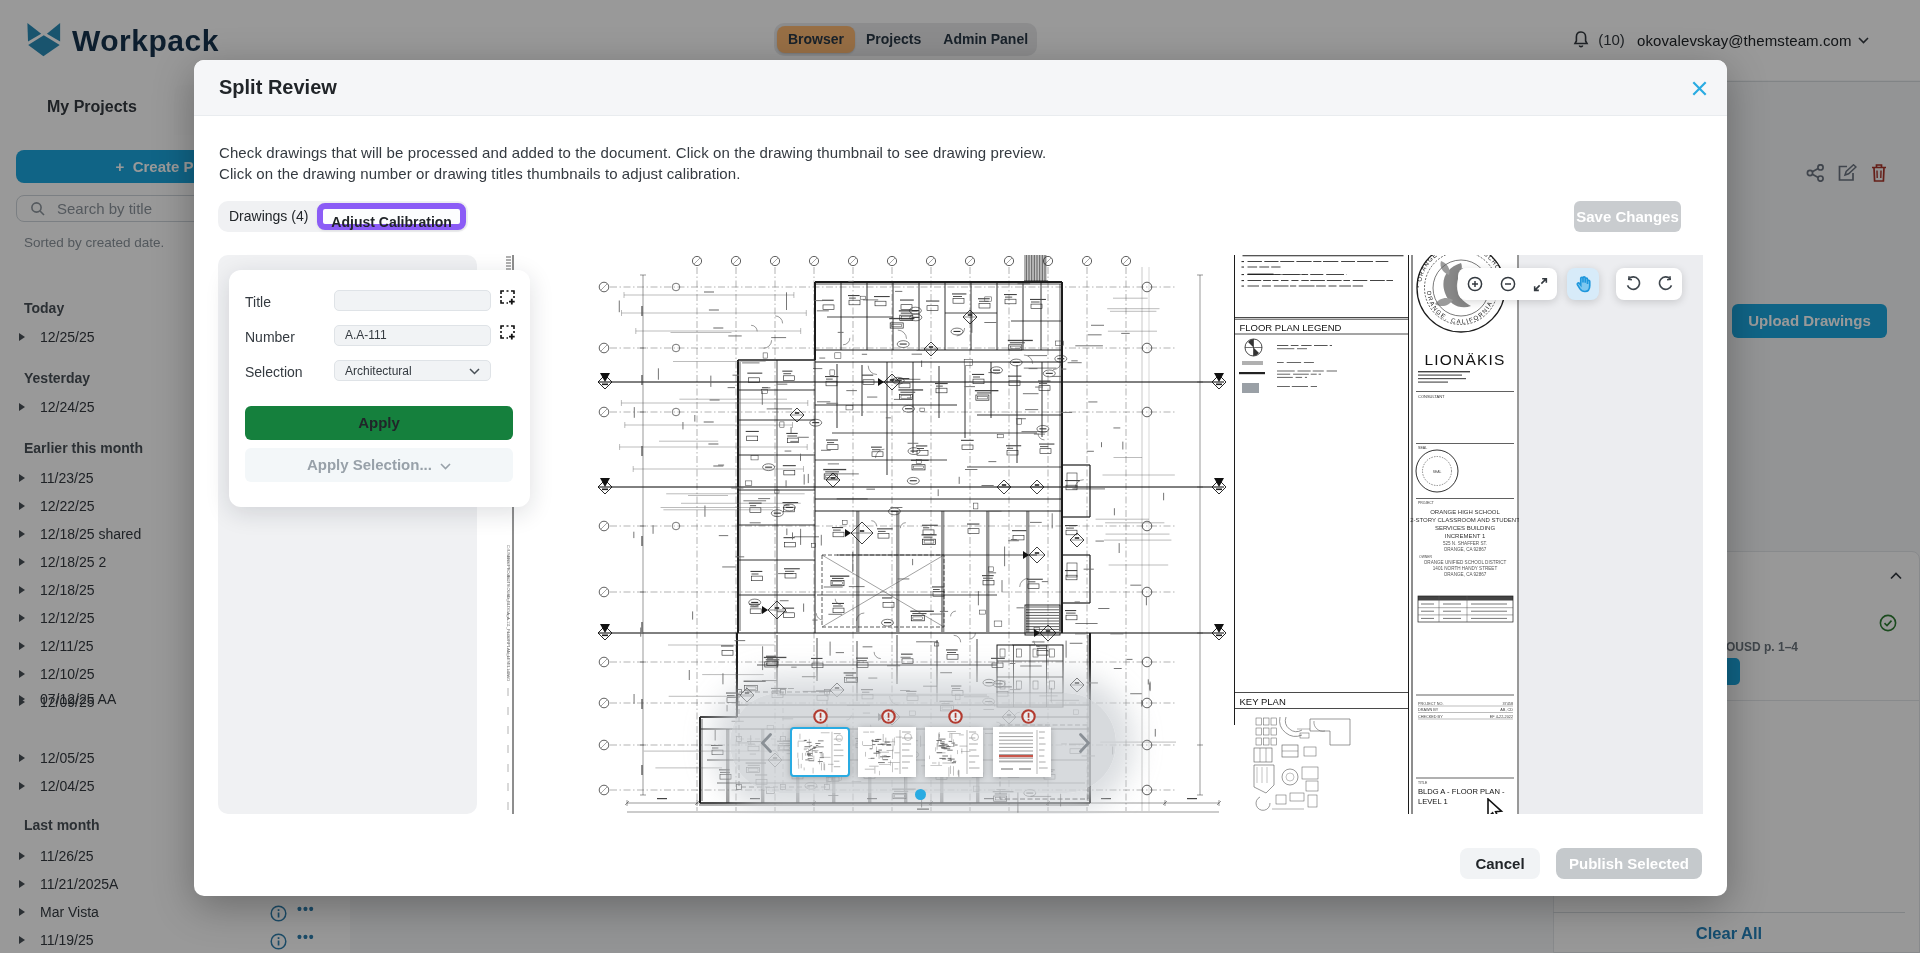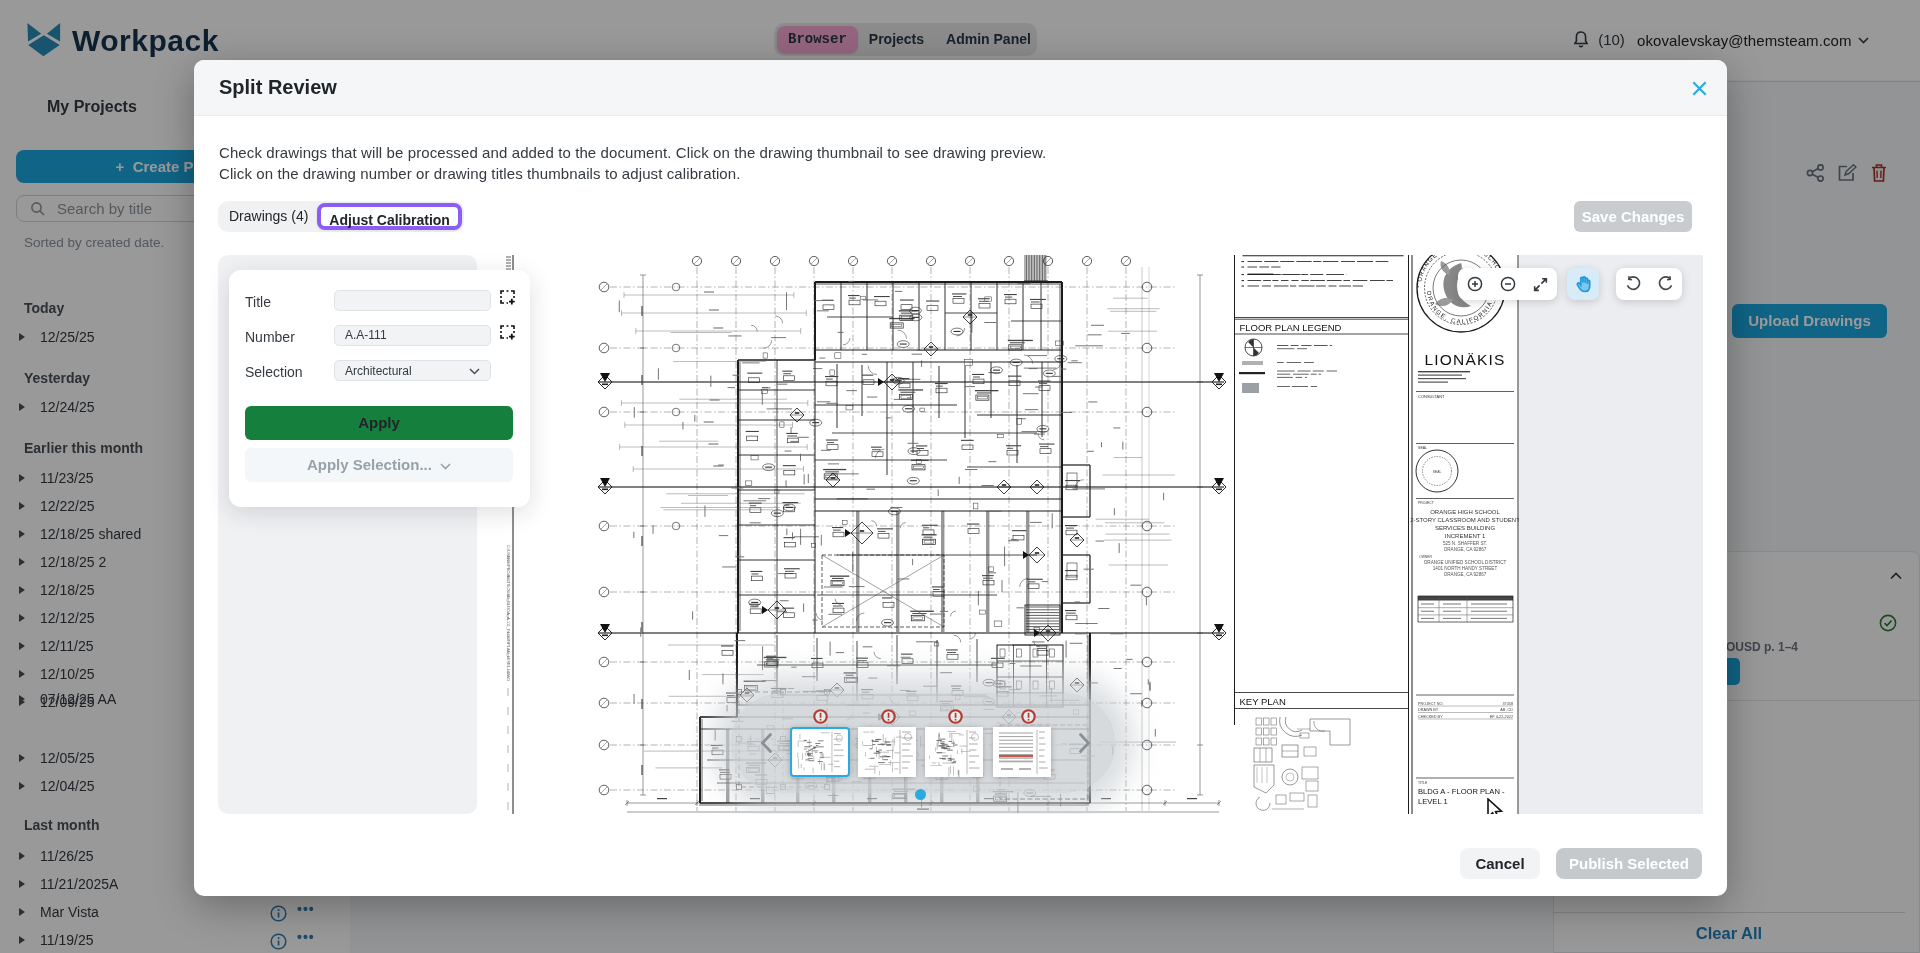--- a/index.html
+++ b/index.html
@@ -5,21 +5,21 @@
 * { margin:0; padding:0; box-sizing:border-box; }
 html,body { width:1920px; height:953px; overflow:hidden; font-family:"Liberation Sans",sans-serif; background:#fff; }
 .abs { position:absolute; }
 
 
 #page { position:absolute; inset:0; background:#fff; }
 #header { position:absolute; left:0; top:0; width:1920px; height:80px; background:#fff; }
 .logo-text { position:absolute; left:72px; top:24px; font-size:30px; font-weight:bold; color:#16334d; letter-spacing:0.5px; }
 .navpills { position:absolute; left:774px; top:23px; width:263px; height:33px; background:#e9eaec; border-radius:10px; display:flex; align-items:center; padding:3px; }
 .navpill { height:27px; line-height:27px; padding:0 11px; font-size:14px; font-weight:600; color:#2b3947; border-radius:8px; white-space:nowrap; }
-.navpill.act { background:#f9a8d4; box-shadow:0 1px 2px rgba(0,0,0,.15);font-family:Liberation Mono, monospace; }
+.navpill.act { background:#fdba74; box-shadow:0 1px 2px rgba(0,0,0,.15); }
 .bellwrap { position:absolute; left:1572px; top:30px; color:#343a40; font-size:15px; }
 .email { position:absolute; left:1637px; top:32px; color:#212529; font-size:15px; font-weight:500; letter-spacing:0.1px; }
 
 #sidebar { position:absolute; left:0; top:80px; width:350px; height:873px; background:#fff; }
 .myproj { position:absolute; left:47px; top:18px; font-size:16px; font-weight:600; color:#343a40; }
 .createbtn { position:absolute; left:16px; top:70px; width:318px; height:33px; background:#1ba7df; border-radius:8px; color:#fff; font-size:15px; font-weight:600; text-align:center; line-height:33px; }
 .searchbox { position:absolute; left:16px; top:115px; width:318px; height:27px; background:#fff; border:1px solid #ced4da; border-radius:8px; color:#8d959d; font-size:15px; line-height:25px; padding-left:40px; }
 .sorted { position:absolute; left:24px; top:155px; font-size:13.5px; color:#8a939b; }
 .sechead { position:absolute; left:24px; font-size:14px; font-weight:600; color:#495057;text-align:center; }
 .prow { position:absolute; left:0; width:350px; height:28px; }
@@ -40,22 +40,22 @@
 
 
 #modal { position:absolute; left:194px; top:60px; width:1533px; height:836px; background:#fff; border-radius:10px; box-shadow:0 10px 40px rgba(0,0,0,.3); }
 #mhead { position:absolute; left:0; top:0; width:100%; height:56px; background:#f5f6f8; border-bottom:1px solid #e9ecef; border-radius:10px 10px 0 0; }
 #mhead .ttl { position:absolute; left:25px; top:16px; font-size:20px; font-weight:600; color:#212529; }
 #mclose { position:absolute; right:19px; top:20px; width:17px; height:17px; }
 .instr { position:absolute; left:25px; font-size:15px; color:#343a40; letter-spacing:0.1px; }
 
 .tabswrap { position:absolute; left:24px; top:141px; height:31px; background:#f0f1f3; border-radius:10px; display:flex; align-items:center; padding:2px; }
 .tab { height:27px; line-height:27px; padding:0 9px; font-size:14px; color:#212529; font-weight:500; }
-.tab.act { background:#fcfdfe; border:4px solid #8b5cf6; border-radius:8px; font-weight:600; box-shadow:0 1px 3px rgba(0,0,0,.08); padding:0 8px;text-align:right; }
-.savebtn { position:absolute; left:1380px; top:141px; width:118px; height:31px; background:#c9cccf; border-radius:6px; color:#fff; font-size:15px; font-weight:600; text-align:center; line-height:31px; }
+.tab.act { background:#fcfdfe; border:6px solid #8b5cf6; border-radius:8px; font-weight:600; box-shadow:0 1px 3px rgba(0,0,0,.08); padding:0 8px;text-align:right; }
+.savebtn { position:absolute; left:1380px; top:141px; width:107px; height:31px; background:#c9cccf; border-radius:6px; color:#fff; font-size:15px; font-weight:600; text-align:center; line-height:31px; }
 
 #leftpanel { position:absolute; left:24px; top:195px; width:259px; height:559px; background:#f0f1f3; border-radius:10px; }
 #canvas { position:absolute; left:283px; top:195px; width:1226px; height:559px; background:#ecedf0; overflow:hidden; }
 #sheet { position:absolute; left:0; top:0; width:1042px; height:559px; background:#fff; }
 
 #fcard { position:absolute; left:35px; top:210px; width:301px; height:237px; background:#fff; border-radius:12px; box-shadow:0 6px 24px rgba(20,30,40,.14); }
 .frow { position:absolute; left:16px; font-size:14px; color:#343a40; }
 .finput { position:absolute; left:105px; width:157px; height:21px; background:#f1f3f5; border:1px solid #dfe3e7; border-radius:5px; font-size:12px; color:#343a40; line-height:19px; padding-left:10px; }
 .cropico { position:absolute; left:271px; width:15px; height:15px; }
 .applybtn { position:absolute; left:16px; top:136px; width:268px; height:34px; background:#15803d; border-radius:6px; text-align:center; line-height:34px; font-size:15px; font-weight:700; color:#212529; }

